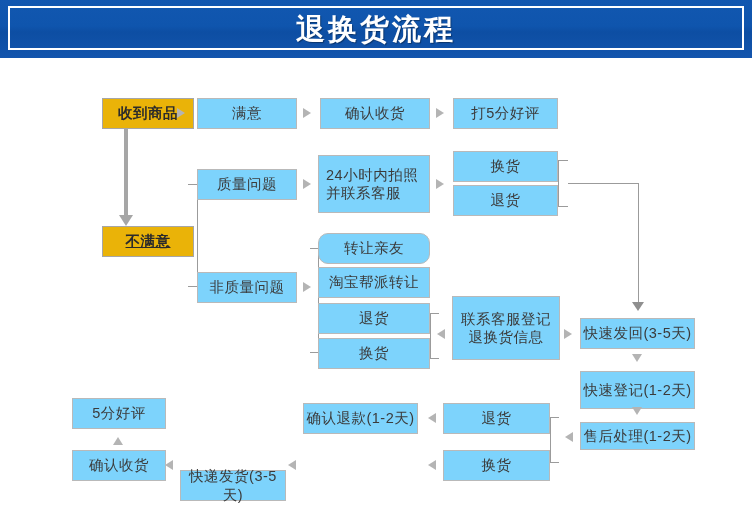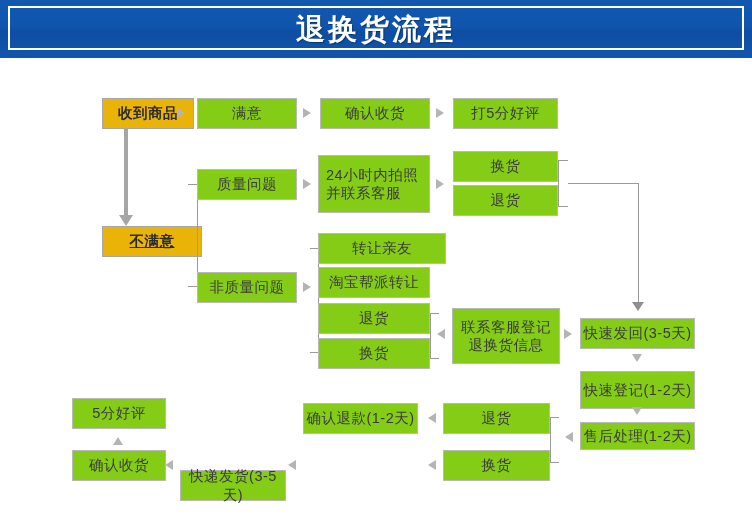--- a/index.html
+++ b/index.html
@@ -55,21 +55,21 @@
   
   .node {
     position: absolute;
     box-sizing: border-box;
     display: flex;
     align-items: center;
     justify-content: center;
     text-align: center;
     font-size: 14.5px;
     color: #3b3b3b;
-    background: #84cc16;
+    background: #7dd3fc;
     border: 1px solid #b9b9b9;
     line-height: 1.25;
     white-space: pre-line;
     letter-spacing: 0.5px;
   }
   .node.filled {
     background: #eab308;
     border: 1px solid #a6a6a6;
     color: #2b2b2b;
     font-weight: bold;
@@ -156,21 +156,21 @@
 
   <div class="node" style="left:320px; top:98px; width:110px; height:31px;">确认收货</div>
 
   <div class="tri tri-right" style="left:436px; top:108px;"></div>
 
   <div class="node" style="left:453px; top:98px; width:105px; height:31px;">打5分好评</div>
 
   <div class="thick-line" style="left:124px; top:129px; height:90px;"></div>
   <div class="tri tri-down-dark" style="left:119px; top:215px;"></div>
 
-  <div class="node filled" style="left:80px; top:226px; width:100px; height:31px;text-decoration:underline;">不满意</div>
+  <div class="node filled" style="left:80px; top:226px; width:92px; height:31px;text-decoration:underline;">不满意</div>
 
   <div class="bracket bracket-right" style="left:188px; top:184px; width:10px; height:103px;"></div>
 
   <div class="node" style="left:197px; top:169px; width:100px; height:31px;">质量问题</div>
 
   <div class="tri tri-right" style="left:303px; top:179px;"></div>
 
   <div class="node left-text" style="left:318px; top:155px; width:112px; height:58px;">24小时内拍照
 并联系客服</div>
 
@@ -184,29 +184,29 @@
   <div class="line hline" style="left:568px; top:183px; width:71px;"></div>
   <div class="line vline" style="left:638px; top:183px; height:122px;"></div>
   <div class="tri tri-down-thin" style="left:632px; top:302px;"></div>
 
   <div class="node" style="left:197px; top:272px; width:100px; height:31px;">非质量问题</div>
 
   <div class="tri tri-right" style="left:303px; top:282px;"></div>
 
   <div class="bracket bracket-right" style="left:310px; top:248px; width:9px; height:105px;"></div>
 
-  <div class="node" style="left:318px; top:233px; width:128px; height:31px;">转让亲友</div>
+  <div class="node" style="left:318px; top:233px; width:112px; height:31px;border-radius:10px;">转让亲友</div>
   <div class="node" style="left:318px; top:267px; width:112px; height:31px;">淘宝帮派转让</div>
   <div class="node" style="left:318px; top:303px; width:112px; height:31px;">退货</div>
   <div class="node" style="left:318px; top:338px; width:112px; height:31px;">换货</div>
 
   <div class="bracket bracket-left" style="left:430px; top:313px; width:9px; height:46px;"></div>
   <div class="tri tri-left" style="left:437px; top:329px;"></div>
 
-  <div class="node" style="left:452px; top:308px; width:108px; height:56px;">联系客服登记
+  <div class="node" style="left:452px; top:296px; width:108px; height:64px;">联系客服登记
 退换货信息</div>
 
   <div class="tri tri-right" style="left:564px; top:329px;"></div>
 
   <div class="node" style="left:580px; top:318px; width:115px; height:31px;">快速发回(3-5天)</div>
 
   <div class="tri tri-down" style="left:632px; top:354px;"></div>
 
   <div class="node" style="left:580px; top:371px; width:115px; height:38px;">快速登记(1-2天)</div>
 

